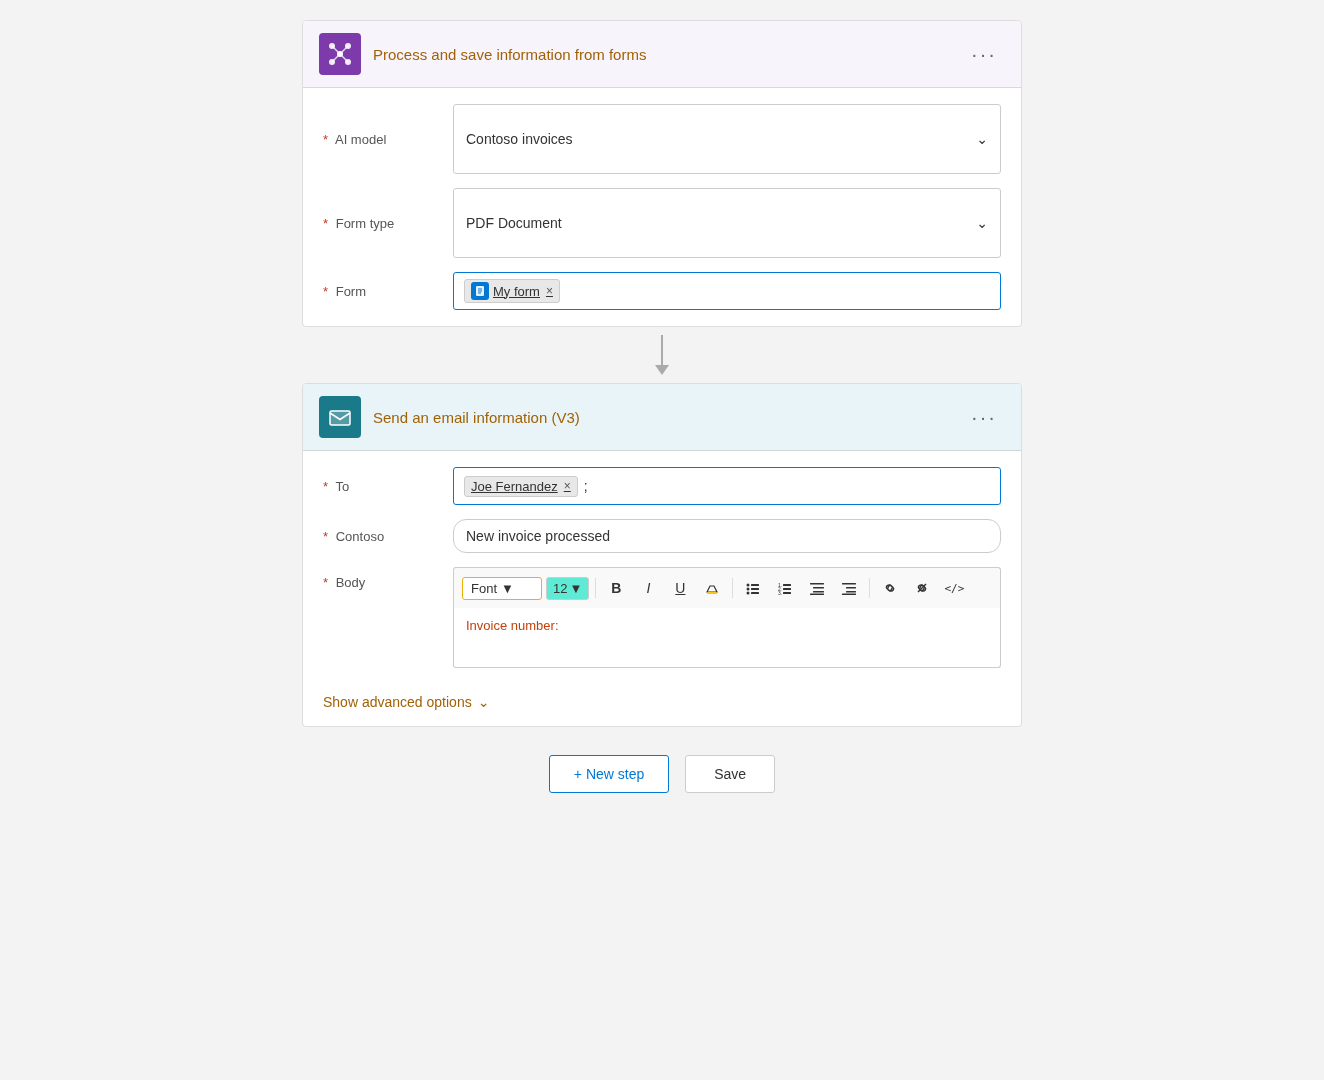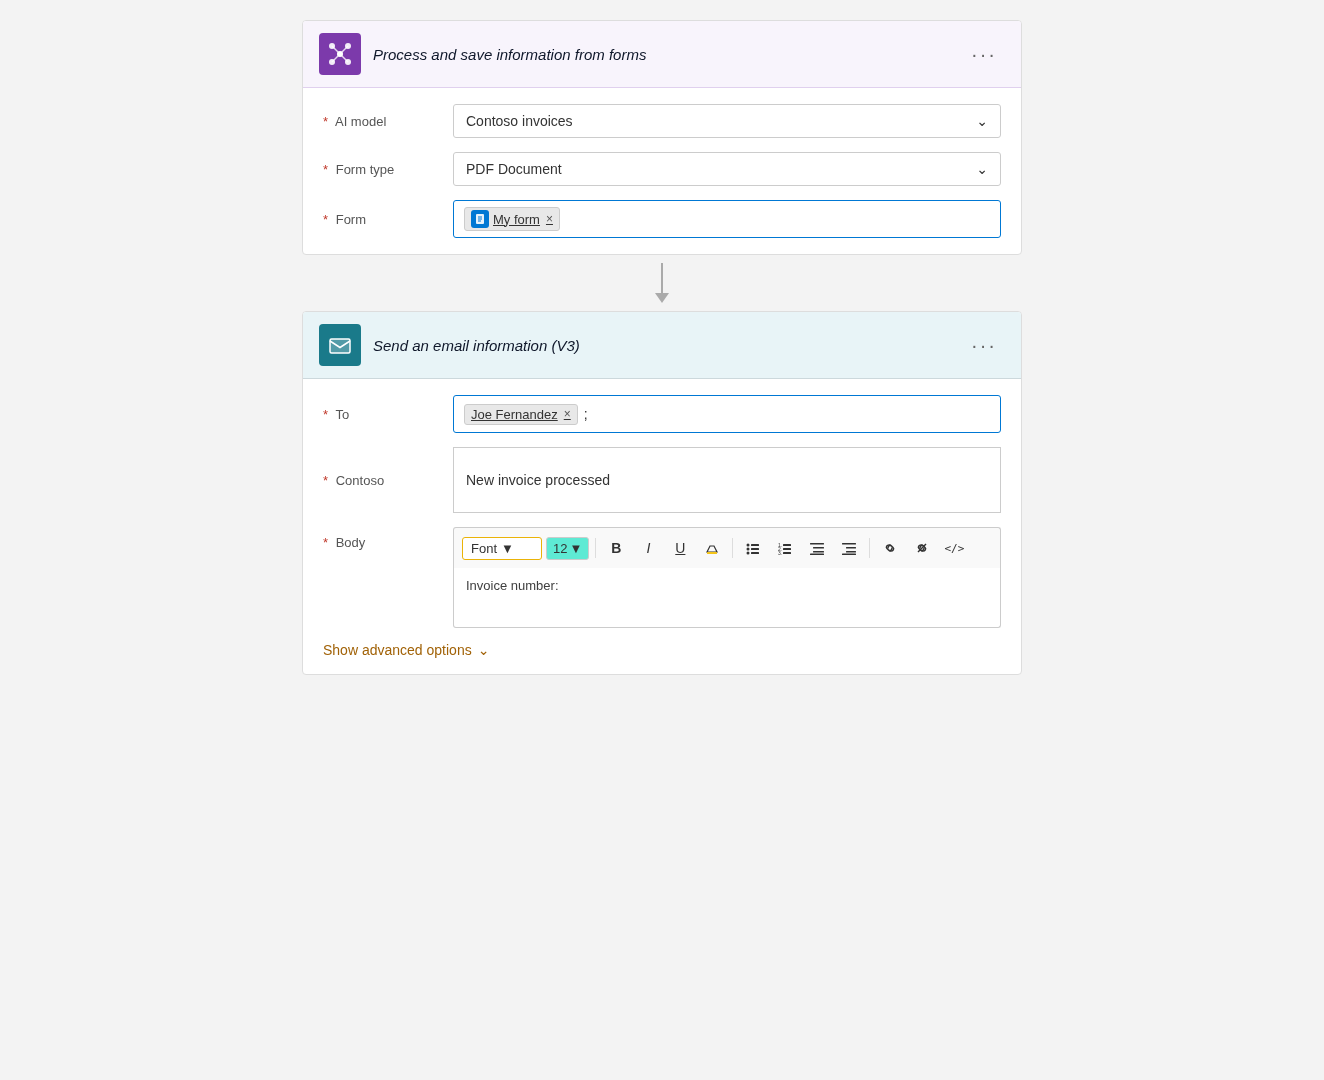--- a/index.html
+++ b/index.html
@@ -72,22 +72,21 @@
     }
 
     .card-header-icon.teal {
       background: #1a7a8a;
     }
 
     .card-header-title {
       flex: 1;
       font-size: 15px;
       font-weight: 500;
-      color: #0f172a;
-      font-style: italic;
+      color: #a16207;
     }
 
     .card-header-menu {
       color: #666;
       font-size: 20px;
       cursor: pointer;
       letter-spacing: 2px;
       padding: 4px 8px;
     }
 
@@ -118,21 +117,21 @@
     }
 
     .field-control {
       flex: 1;
     }
 
     .dropdown-control {
       width: 100%;
       border: 1px solid #ccc;
       border-radius: 3px;
-      padding: 8px 12px;
+      padding: 26px 12px;
       display: flex;
       align-items: center;
       justify-content: space-between;
       background: #fff;
       cursor: pointer;
     }
 
     .dropdown-control span {
       font-size: 14px;
       color: #333;
@@ -181,22 +180,22 @@
     .tag-close {
       cursor: pointer;
       color: #555;
       font-size: 12px;
       margin-left: 2px;
     }
 
     .text-input {
       width: 100%;
       border: 1px solid #ccc;
-      border-radius: 0;
-      padding: 24px 12px;
+      border-radius: 13px;
+      padding: 8px 12px;
       font-size: 14px;
       color: #333;
       background: #fff;
     }
 
     
     .card-header.email-header {
       background: #e8f4f7;
       border-bottom: 1px solid #ccd8dc;
     }
@@ -265,27 +264,27 @@
     }
 
     .rich-body-area {
       border: 1px solid #ccc;
       border-top: none;
       border-radius: 0 0 3px 3px;
       padding: 10px 12px;
       min-height: 60px;
       background: #fff;
       font-size: 13px;
-      color: #404040;
+      color: #c2410c;
     }
 
     .body-field-row {
       display: flex;
       align-items: flex-start;
-      margin-bottom: 14px;
+      margin-bottom: 26px;
     }
 
     .advanced-options {
       display: flex;
       align-items: center;
       gap: 6px;
       color: #a16207;
       cursor: pointer;
       font-size: 14px;
       margin-top: 8px;
@@ -540,14 +539,18 @@
       </div>
 
       <div class="advanced-options">
         <span>Show advanced options</span>
         <span>⌄</span>
       </div>
 
     </div>
   </div>
 
+  <div class="bottom-actions">
+    <button class="btn-new-step">+ New step</button>
+    <button class="btn-save">Save</button>
+  </div>
 
 </div>
 
 </body></html>

